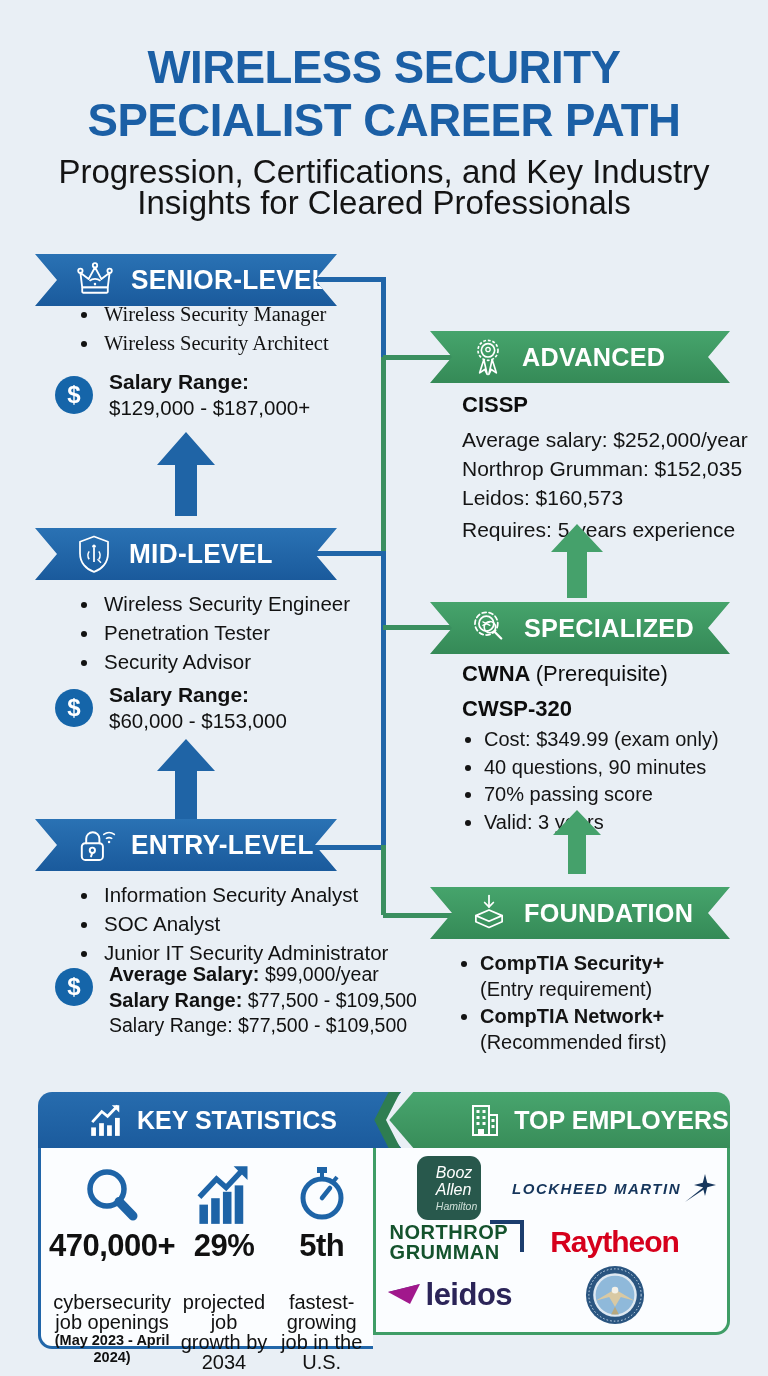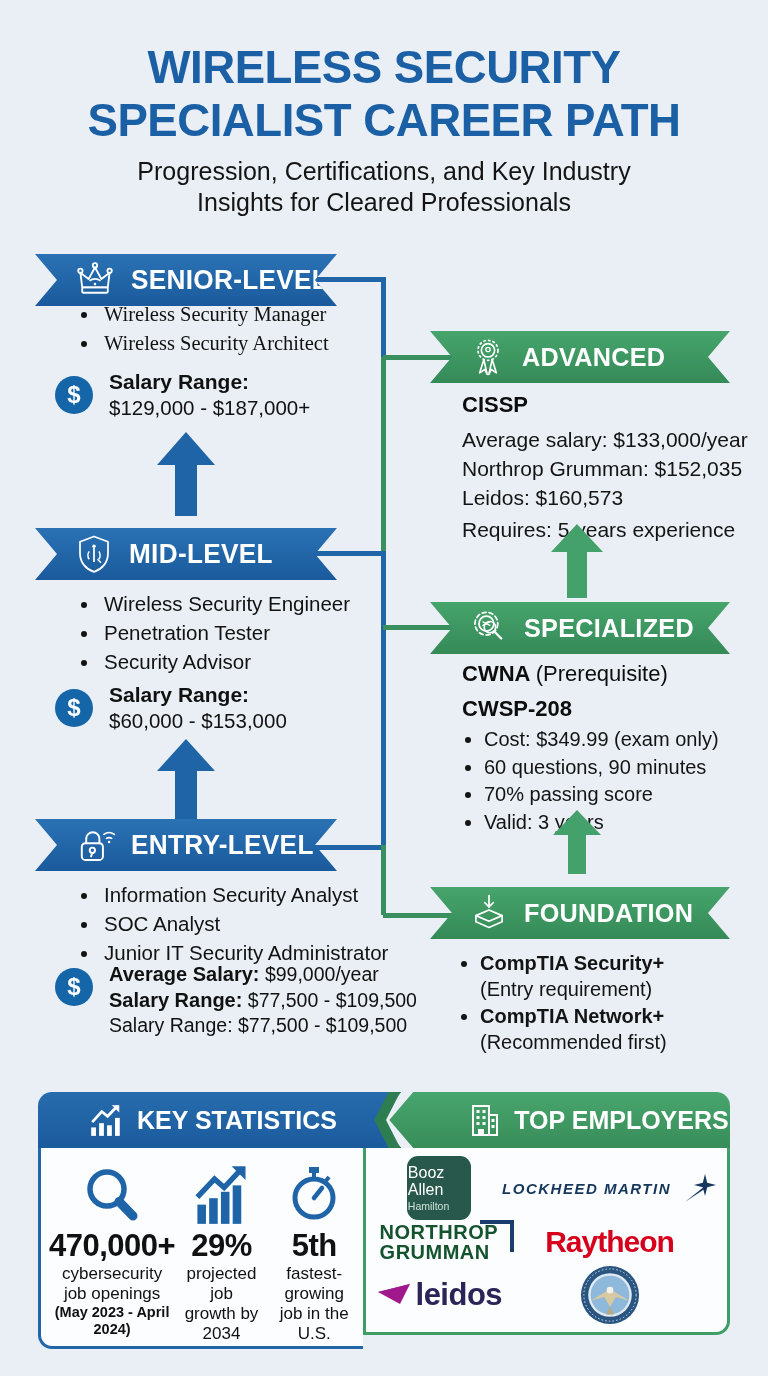--- a/index.html
+++ b/index.html
@@ -11,21 +11,21 @@
   }
   .abs{position:absolute;}
   
   .title{
     margin-top:40px;text-align:center;color:#1b5fa5;font-weight:bold;
     font-size:47px;line-height:53px;letter-spacing:-.5px;
   }
   .title span{display:block;transform:scaleX(.97);}
   .subtitle{
     margin-top:10px;text-align:center;color:#141414;
-    font-size:25px;line-height:31px;
+    font-size:33px;line-height:31px;
   }
   
   .path{position:relative;width:768px;height:800px;margin-top:26px;}
   .line{position:absolute;z-index:1;}
   .line.blue{background:#2065a8;}
   .line.green{background:#3a8f5f;}
   
   .ribbon{
     position:absolute;z-index:2;height:52px;display:flex;align-items:center;
     color:#fff;font-weight:bold;
@@ -88,28 +88,28 @@
     border-radius:0 0 0 14px;display:flex;padding:16px 2px 12px 8px;height:201px;
   }
   .emp-body{
     flex:1;box-sizing:border-box;background:#fbfdff;
     border:3px solid #3f9d66;border-top:none;border-radius:0 0 14px 0;
     height:187px;display:grid;grid-template-columns:1fr 1.2fr;
     align-items:center;justify-items:center;padding:8px 10px;row-gap:2px;
   }
   .stat{flex:1;text-align:center;color:#111;}
   .stat .val{font-size:31px;font-weight:bold;margin-top:2px;letter-spacing:-.5px;}
-  .stat .lab{font-size:17px;line-height:20px;}
+  .stat .lab{font-size:20px;line-height:20px;margin-top:28px;}
   .stat .note{font-size:14.5px;line-height:17px;font-weight:bold;}
   
   .booz{width:64px;height:64px;border-radius:11px;background:#28584c;color:#fff;
-    display:flex;flex-direction:column;justify-content:center;padding-left:1px;box-sizing:border-box;}
+    display:flex;flex-direction:column;justify-content:center;padding-left:19px;box-sizing:border-box;font-style:italic;}
   .booz .b1{font-size:16px;line-height:17px;}
   .booz .b3{font-size:10.5px;color:#cfe0d9;margin-top:2px;}
-  .lockheed{display:flex;align-items:center;gap:12px;color:#16365c;}
+  .lockheed{display:flex;align-items:center;gap:2px;color:#16365c;}
   .lockheed .lm-t{font-size:15px;font-weight:bold;font-style:italic;letter-spacing:1.5px;white-space:nowrap;}
   .northrop{position:relative;color:#14532d;font-weight:bold;font-size:20px;line-height:20px;letter-spacing:.5px;}
   .ng-brk{position:absolute;right:-16px;top:-2px;width:30px;height:28px;
     border-top:4px solid #1b3d6e;border-right:4px solid #1b3d6e;}
   .raytheon{color:#d6001c;font-weight:bold;font-size:30px;letter-spacing:-1px;}
   .leidos{display:flex;align-items:center;}
   .leidos .ld-t{color:#2b2458;font-weight:bold;font-size:31px;letter-spacing:-.5px;}
   svg{display:block;}
 </style>
 </head>
@@ -231,21 +231,21 @@
         <circle cx="24" cy="16" r="2.6" stroke-width="1.6"></circle>
         <path d="M19 28 L14 44 L20 40 L23 46 Z"></path>
         <path d="M29 28 L34 44 L28 40 L25 46 Z"></path>
       </svg>
     </span>
     <span class="lbl">ADVANCED</span>
   </div>
   <div class="abs" style="left:462px;top:148px;">
     <div class="cert-h" style="margin-bottom:7px;">CISSP</div>
     <div class="cert-lines">
-      <div>Average salary: $133,000/year</div>
+      <div>Average salary: $252,000/year</div>
       <div>Northrop Grumman: $152,035</div>
       <div>Leidos: $160,573</div>
       <div style="margin-top:3px;">Requires: 5 years experience</div>
     </div>
   </div>
   <svg class="abs" style="left:551px;top:280px;" width="52" height="74" viewBox="0 0 52 74">
     <polygon points="26,0 52,28 36,28 36,74 16,74 16,28 0,28" fill="#45a16b"></polygon>
   </svg>
 
   <div class="ribbon green-rb" style="top:358px;">
@@ -255,24 +255,24 @@
         <circle cx="21" cy="19" r="8.5"></circle>
         <circle cx="25" cy="23" r="6.5" stroke-width="1.8"></circle>
         <path d="M30 28 L38 36" stroke-width="2.6"></path>
         <path d="M17 17 l8 4 M17 21 l8 -4" stroke-width="1.4"></path>
       </svg>
     </span>
     <span class="lbl">SPECIALIZED</span>
   </div>
   <div class="abs" style="left:462px;top:417px;">
     <div class="cert-h"><span>CWNA</span> <span class="cert-note">(Prerequisite)</span></div>
-    <div class="cert-h" style="margin-top:9px;">CWSP-208</div>
+    <div class="cert-h" style="margin-top:9px;">CWSP-320</div>
     <ul class="cbul">
       <li>Cost: $349.99 (exam only)</li>
-      <li>60 questions, 90 minutes</li>
+      <li>40 questions, 90 minutes</li>
       <li>70% passing score</li>
       <li>Valid: 3 years</li>
     </ul>
   </div>
   <svg class="abs" style="left:553px;top:566px;" width="48" height="64" viewBox="0 0 48 64">
     <polygon points="24,0 48,25 33,25 33,64 15,64 15,25 0,25" fill="#45a16b"></polygon>
   </svg>
 
   <div class="ribbon green-rb" style="top:643px;">
     <span class="ic">

